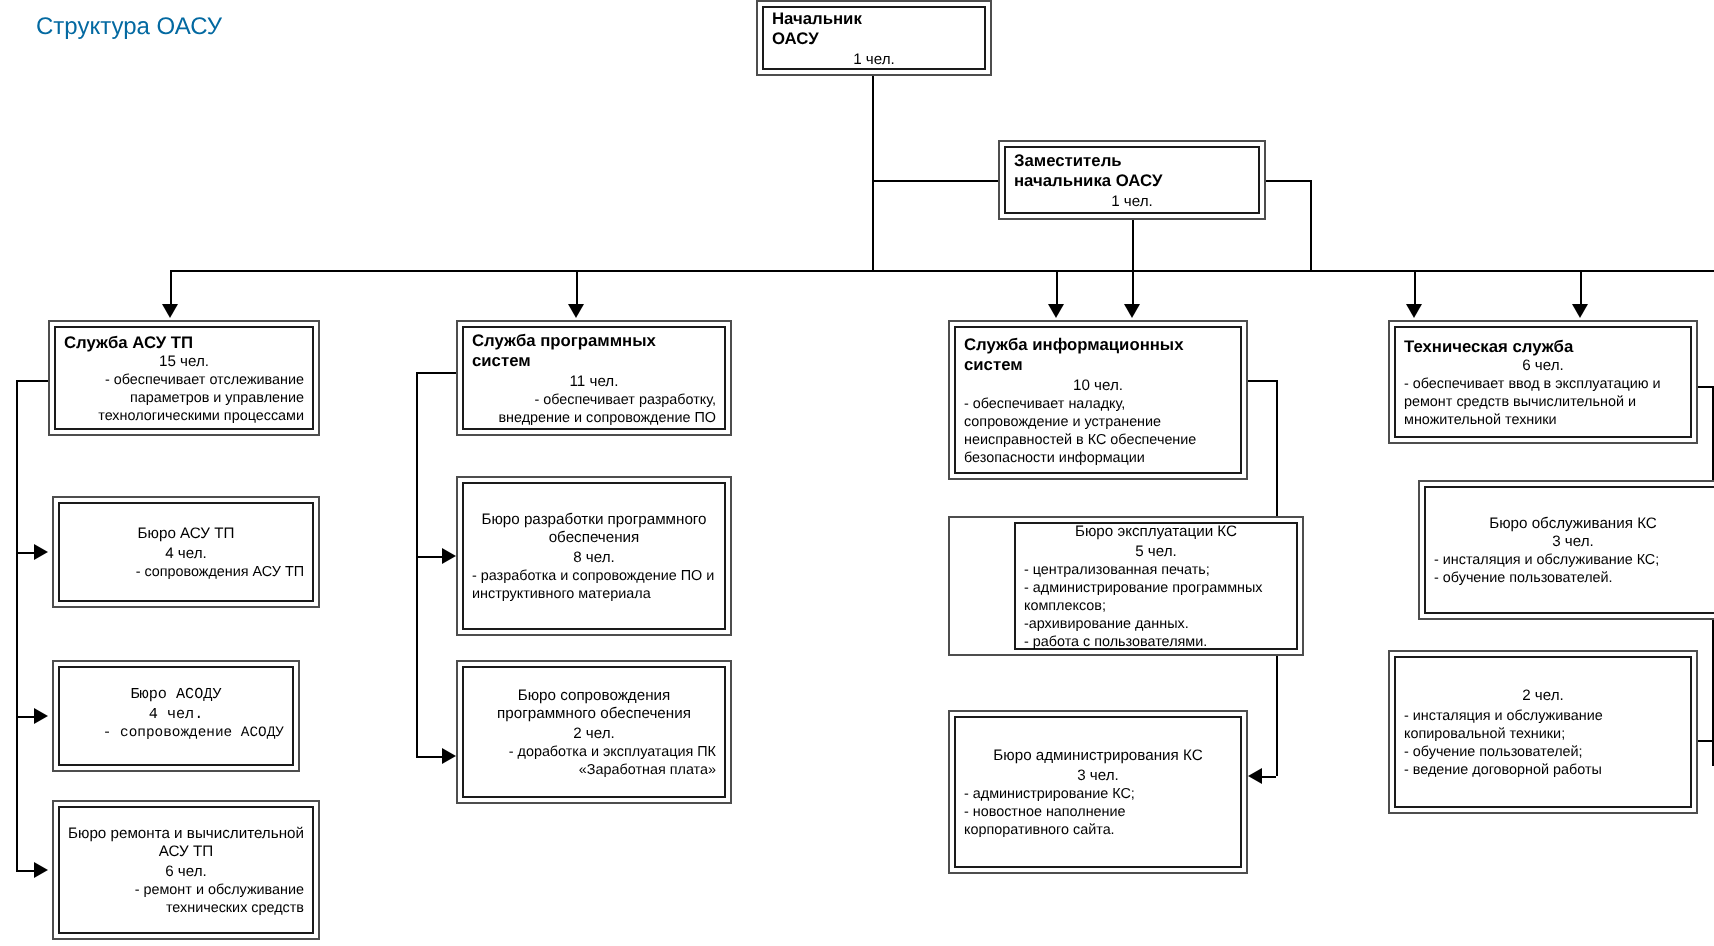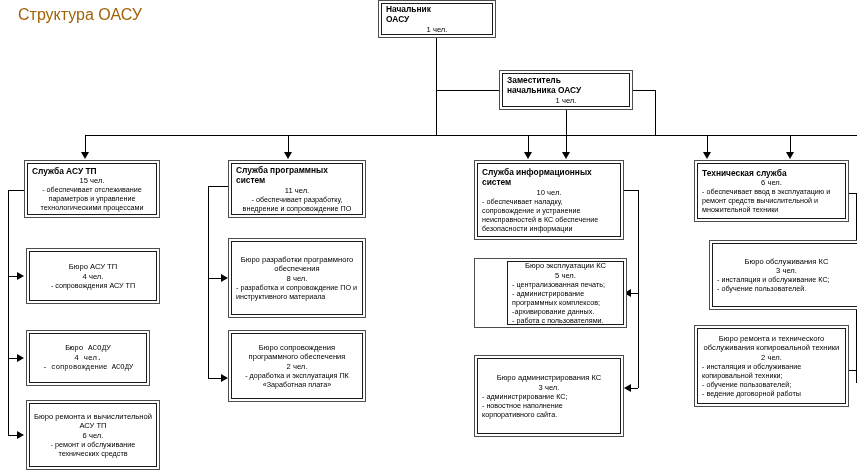--- a/index.html
+++ b/index.html
@@ -12,22 +12,22 @@
     width: 857px;
     height: 473px;
     background: #ffffff;
     font-family: "Liberation Sans", sans-serif;
     overflow: hidden;
   }
   .title {
     position: absolute;
     left: 18px;
     top: 6px;
-    font-size: 16px;
-    color: #a16207;
+    font-size: 12px;
+    color: #0369a1;
     white-space: nowrap;
   }
   
   .box {
     position: absolute;
     box-sizing: border-box;
     border: 1px solid #4d4d4d;
     background: #ffffff;
     padding: 2px;
   }
@@ -54,21 +54,21 @@
     font-size: 7.6px;
     line-height: 9.4px;
     color: #000;
   }
   .dsc {
     text-align: left;
     font-size: 7.2px;
     line-height: 9px;
     color: #000;
   }
-  .dsc.c { text-align: center; }
+  .dsc.c { text-align: right; }
   
   .ln {
     position: absolute;
     background: #000;
   }
   .vl { width: 1px; }
   .hl { height: 1px; }
   .arr-d, .arr-l, .arr-r {
     position: absolute;
     width: 0; height: 0;
@@ -228,21 +228,21 @@
 
   <div class="ln hl" style="left:624px; top:190px; width:14px;"></div>
   <div class="ln vl" style="left:638px; top:190px; height:198px;"></div>
 
   <div class="ln hl" style="left:631px; top:293px; width:7px;"></div>
   <div class="arr-l" style="left:624px; top:289px;"></div>
 
   <div class="ln hl" style="left:631px; top:388px; width:7px;"></div>
   <div class="arr-l" style="left:624px; top:384px;"></div>
 
-  <div class="box" style="left:474px; top:258px; width:153px; height:70px;padding-left:32px;">
+  <div class="box" style="left:474px; top:258px; width:178px; height:70px;padding-left:32px;">
     <div class="inner">
       <div class="cnt">Бюро эксплуатации КС</div>
       <div class="cnt">5 чел.</div>
       <div class="dsc">- централизованная печать;<br>- администрирование программных комплексов;<br>-архивирование данных.<br>- работа с пользователями.</div>
     </div>
   </div>
 
   <div class="box" style="left:474px; top:355px; width:150px; height:82px;">
     <div class="inner">
       <div class="cnt">Бюро администрирования КС</div>
@@ -271,19 +271,18 @@
   <div class="box" style="left:709px; top:240px; width:155px; height:70px;">
     <div class="inner">
       <div class="cnt">Бюро обслуживания  КС</div>
       <div class="cnt">3 чел.</div>
       <div class="dsc">- инсталяция и обслуживание КС;<br>- обучение пользователей.</div>
     </div>
   </div>
 
   <div class="box" style="left:694px; top:325px; width:155px; height:82px;">
     <div class="inner">
-      <div class="cnt">Бюро ремонта и технического обслуживания копировальной техники</div>
       <div class="cnt">2 чел.</div>
       <div class="dsc">- инсталяция и обслуживание копировальной техники;<br>- обучение пользователей;<br>- ведение договорной работы</div>
     </div>
   </div>
 
 </div>
 
 </body></html>

